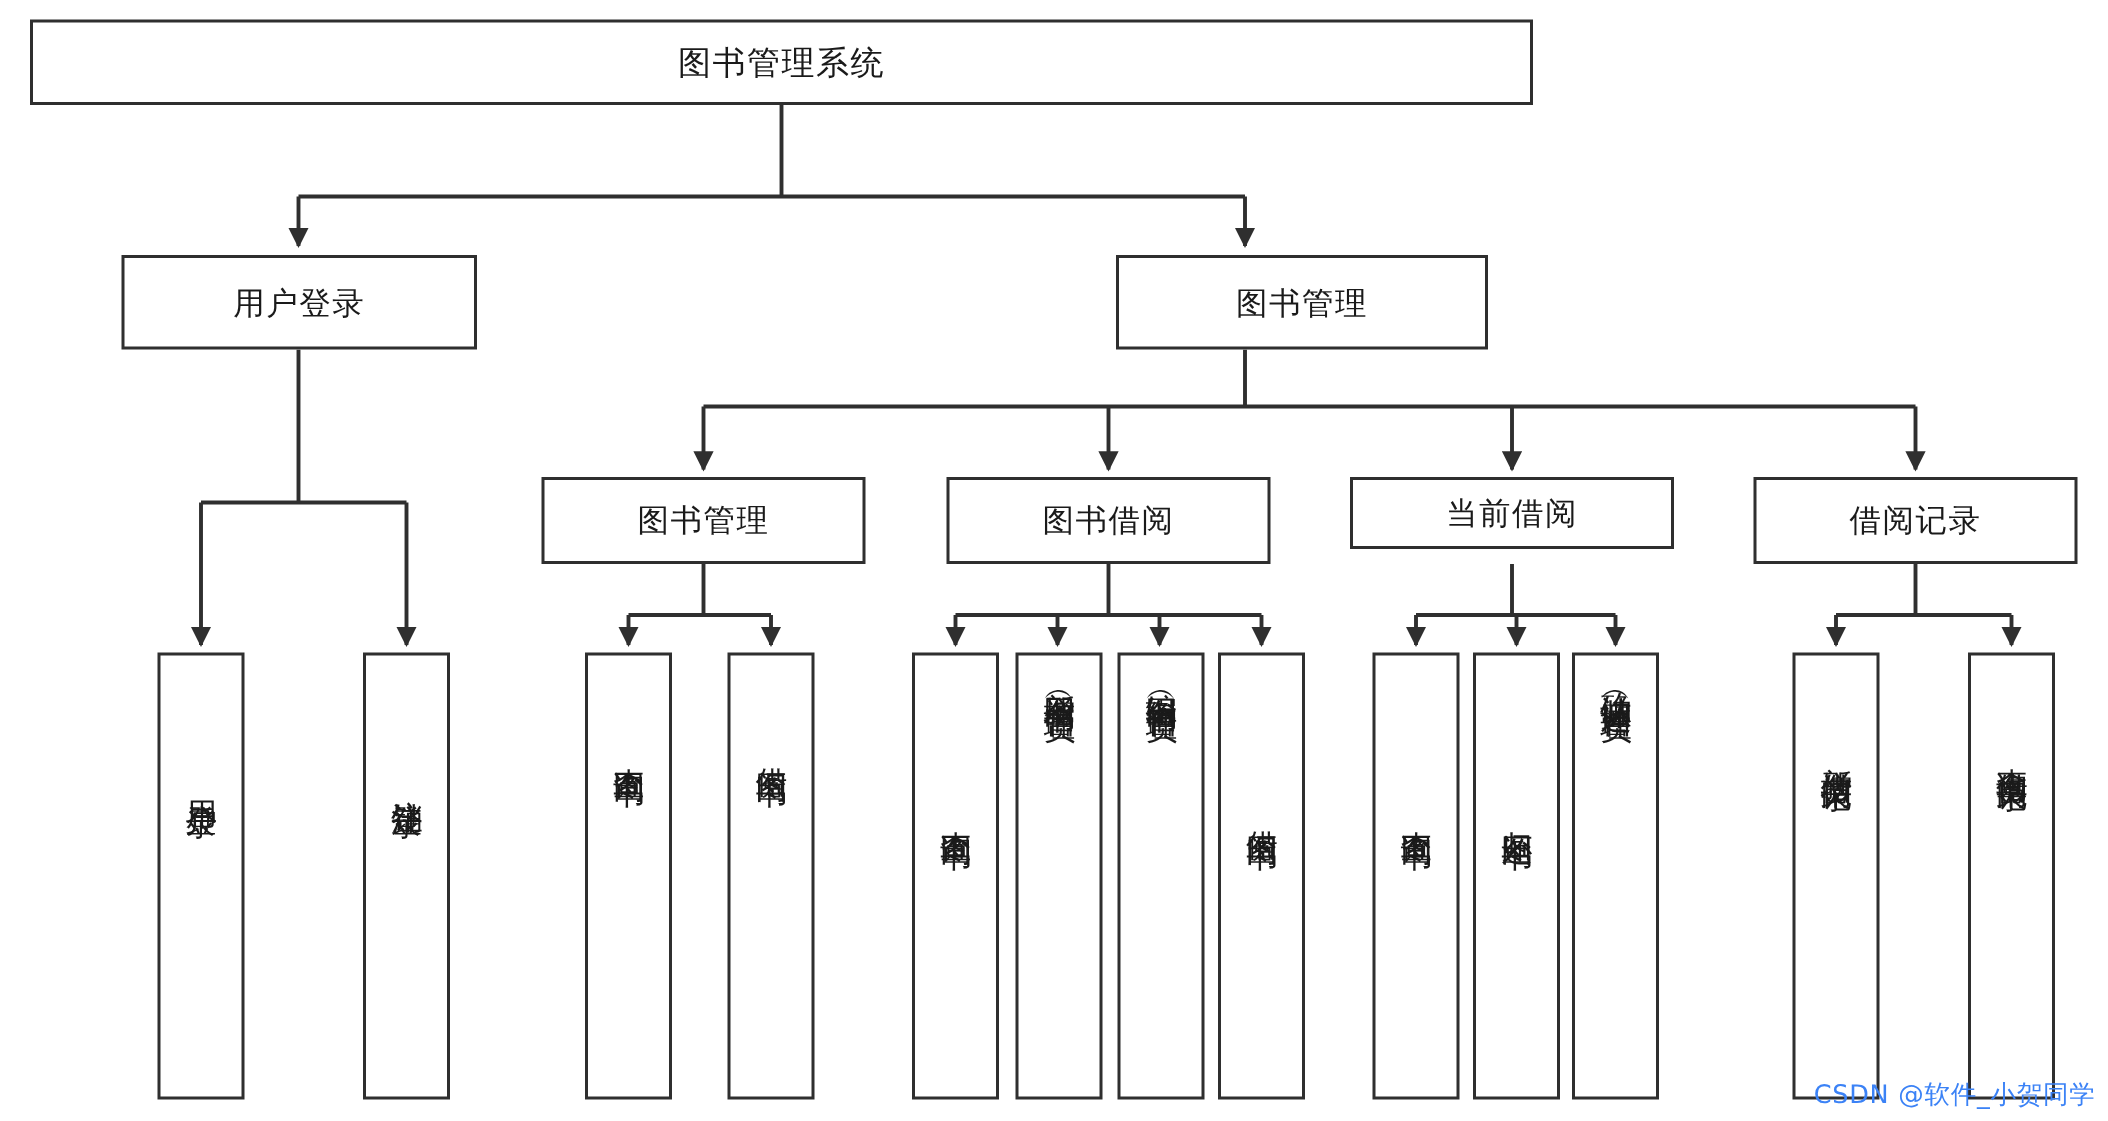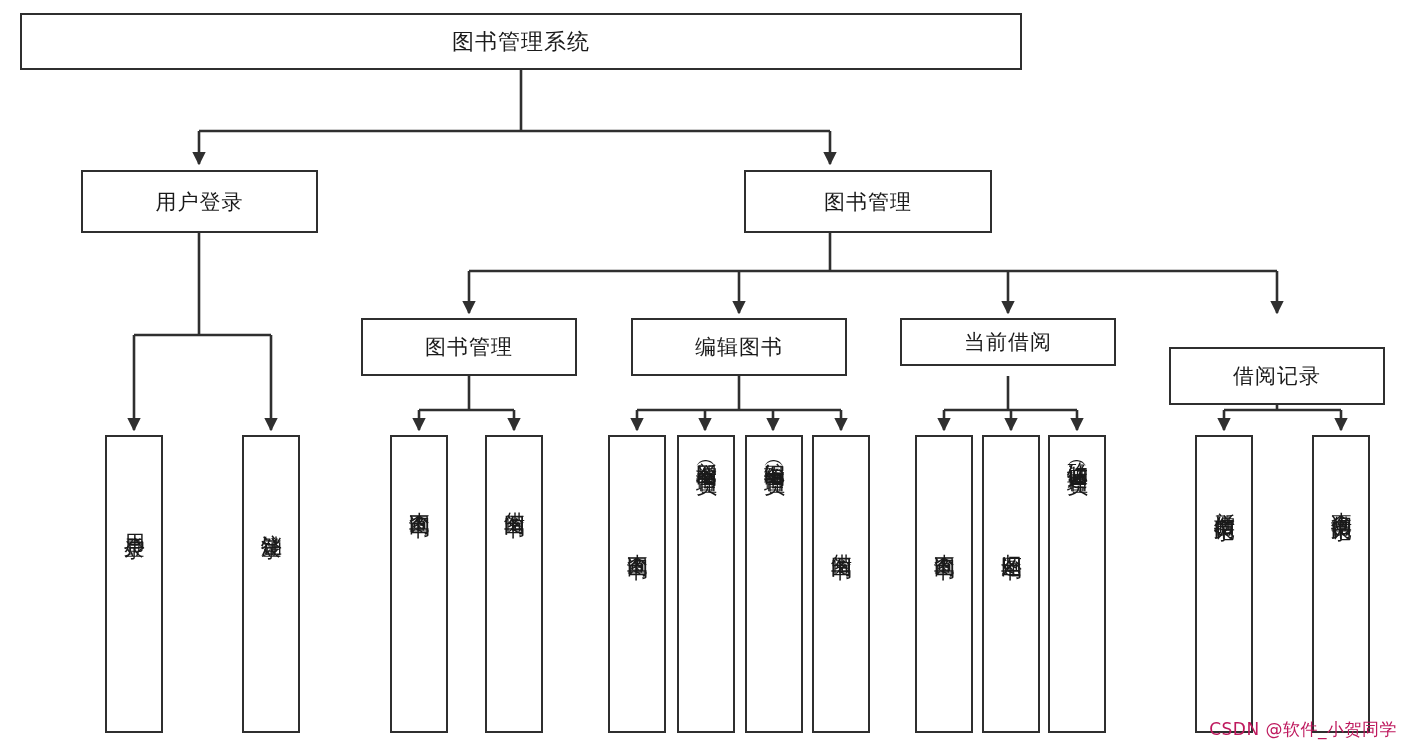--- a/index.html
+++ b/index.html
@@ -65,21 +65,21 @@
   #title-node{
     left:20px; top:13px;
     width:1002px; height:57px;
     font-size:22px;
   }
   .watermark{
     position:absolute;
     right:8px;
     bottom:6px;
     font-size:17px;
-    color:#be185d;
+    color:#3b82f6;
     letter-spacing:0.5px;
     white-space:nowrap;
   }
 </style>
 </head>
 <body>
 
 <div id="canvas">
 
   <svg id="edges" viewBox="0 0 1405 747" width="1405" height="747" xmlns="http://www.w3.org/2000/svg">
@@ -133,25 +133,25 @@
   </svg>
 
   <div class="node horiz" id="title-node">图书管理系统</div>
 
   <div class="node horiz" style="left:81px; top:170px; width:237px; height:63px;">用户登录</div>
 
   <div class="node horiz" style="left:744px; top:170px; width:248px; height:63px;">图书管理</div>
 
   <div class="node horiz" style="left:361px; top:318px; width:216px; height:58px;">图书管理</div>
 
-  <div class="node horiz" style="left:631px; top:318px; width:216px; height:58px;">编辑图书</div>
+  <div class="node horiz" style="left:631px; top:318px; width:216px; height:58px;">图书借阅</div>
 
   <div class="node horiz" style="left:900px; top:318px; width:216px; height:48px;">当前借阅</div>
 
-  <div class="node horiz" style="left:1169px; top:318px; width:216px; height:58px;margin-top:29px;">借阅记录</div>
+  <div class="node horiz" style="left:1169px; top:318px; width:216px; height:58px;">借阅记录</div>
 
   <div class="node vert mid" style="left:105px; top:435px; width:58px; height:298px;">
     <span class="vlabel">用户登录</span>
   </div>
   <div class="node vert mid" style="left:242px; top:435px; width:58px; height:298px;">
     <span class="vlabel">注销登录</span>
   </div>
 
   <div class="node vert mid2" style="left:390px; top:435px; width:58px; height:298px;">
     <span class="vlabel">查询图书</span>

